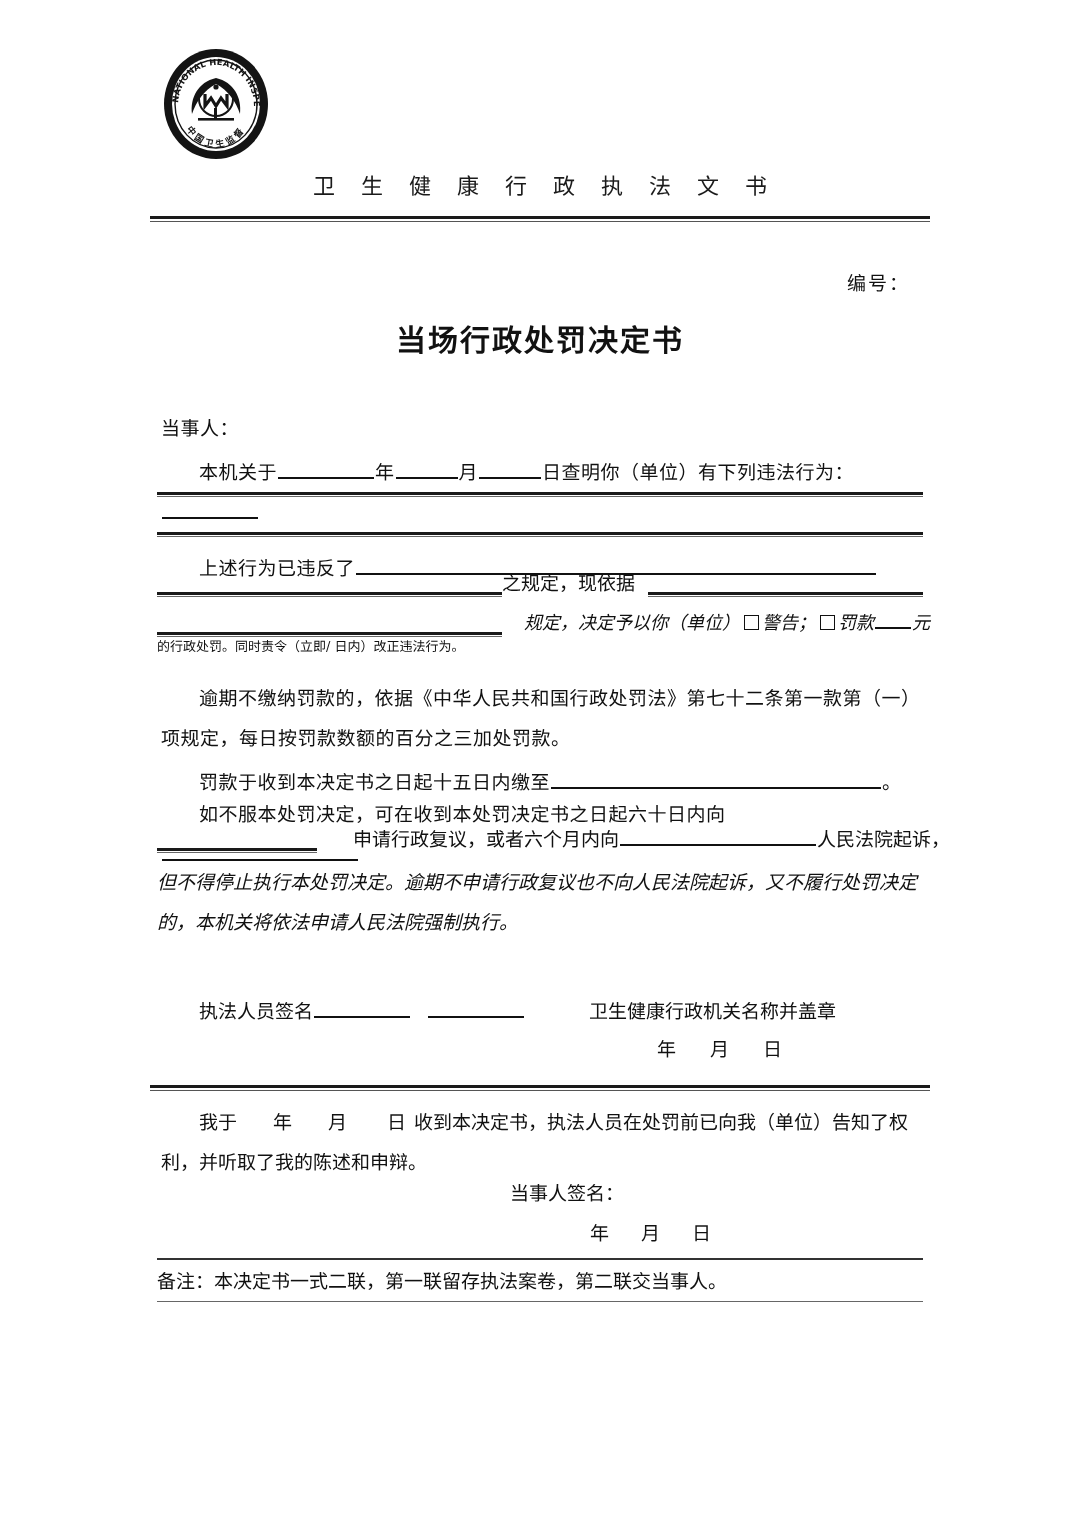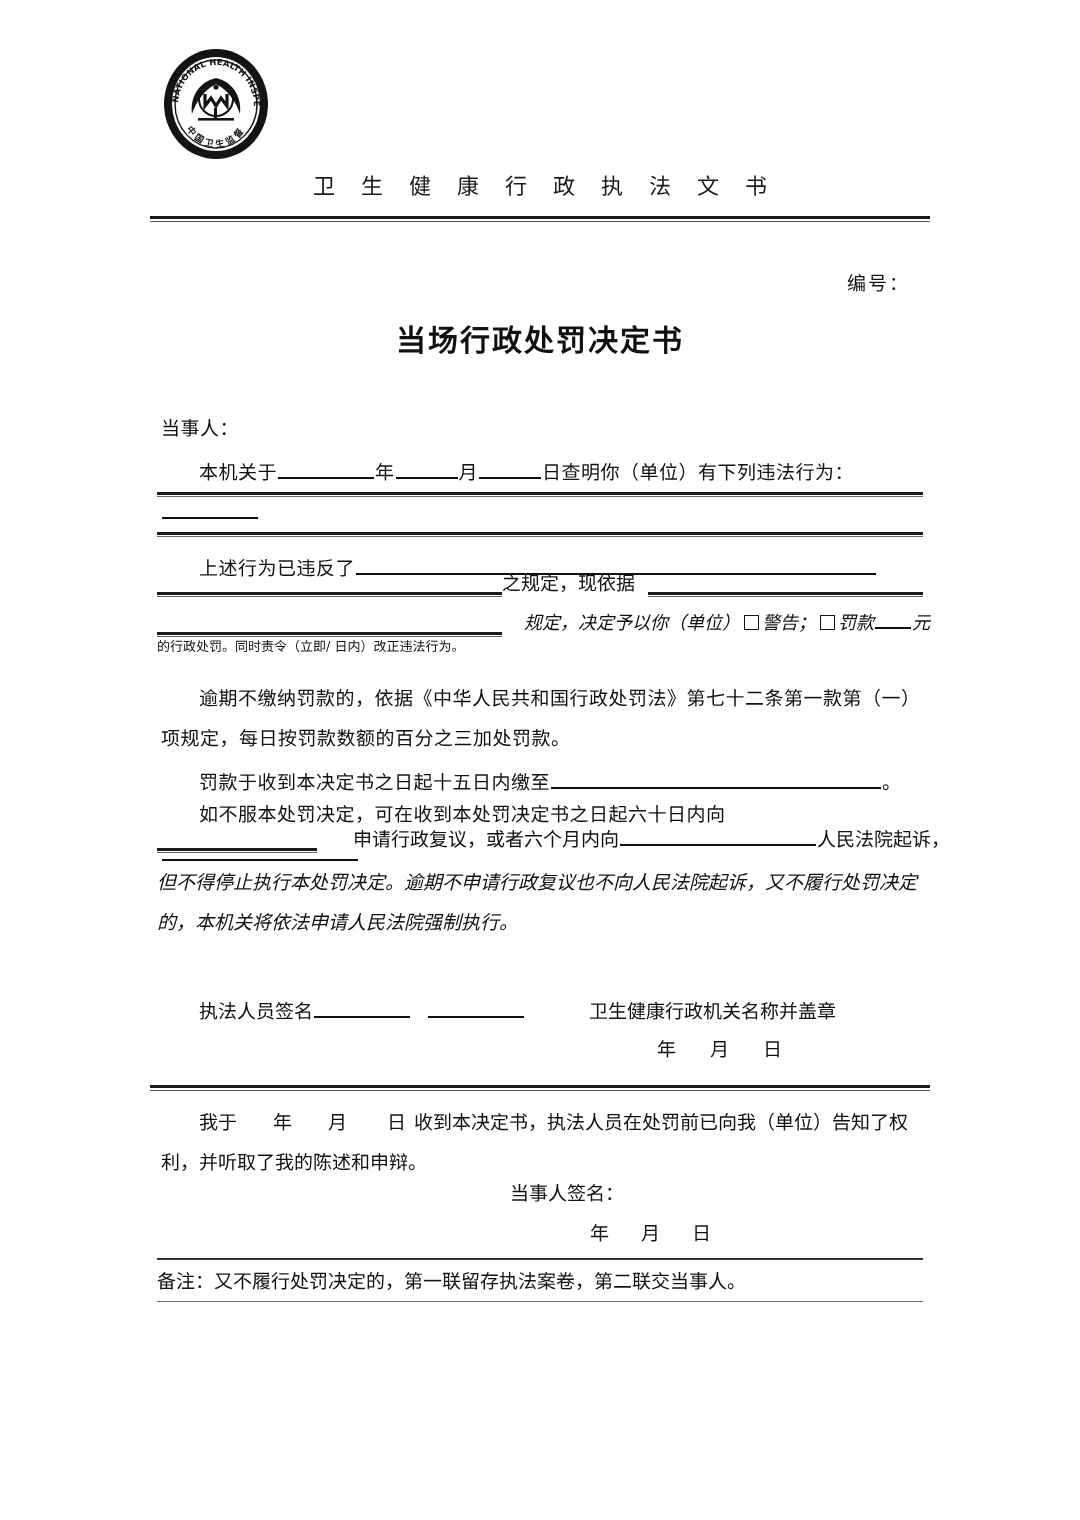--- a/index.html
+++ b/index.html
@@ -304,16 +304,16 @@
   <div class="receipt">
     <div class="para indent">
       <span>我于</span><span style="display:inline-block;width:36px"></span><span>年</span><span style="display:inline-block;width:36px"></span><span>月</span><span style="display:inline-block;width:40px"></span><span>日</span><span style="display:inline-block;width:8px"></span><span>收到本决定书，执法人员在处罚前已向我（单位）告知了权利，并听取了我的陈述和申辩。</span>
     </div>
   </div>
 
   <div class="party-sign">当事人签名：</div>
   <div class="party-date">年  月  日</div>
 
   <div class="fill-rule" id="rule-foot-top"></div>
-  <div class="remark">备注：又不履行处罚决定的，第一联留存执法案卷，第二联交当事人。</div>
+  <div class="remark">备注：本决定书一式二联，第一联留存执法案卷，第二联交当事人。</div>
   <div class="fill-rule" id="rule-foot-bot"></div>
 
 </div>
 
 </body></html>

